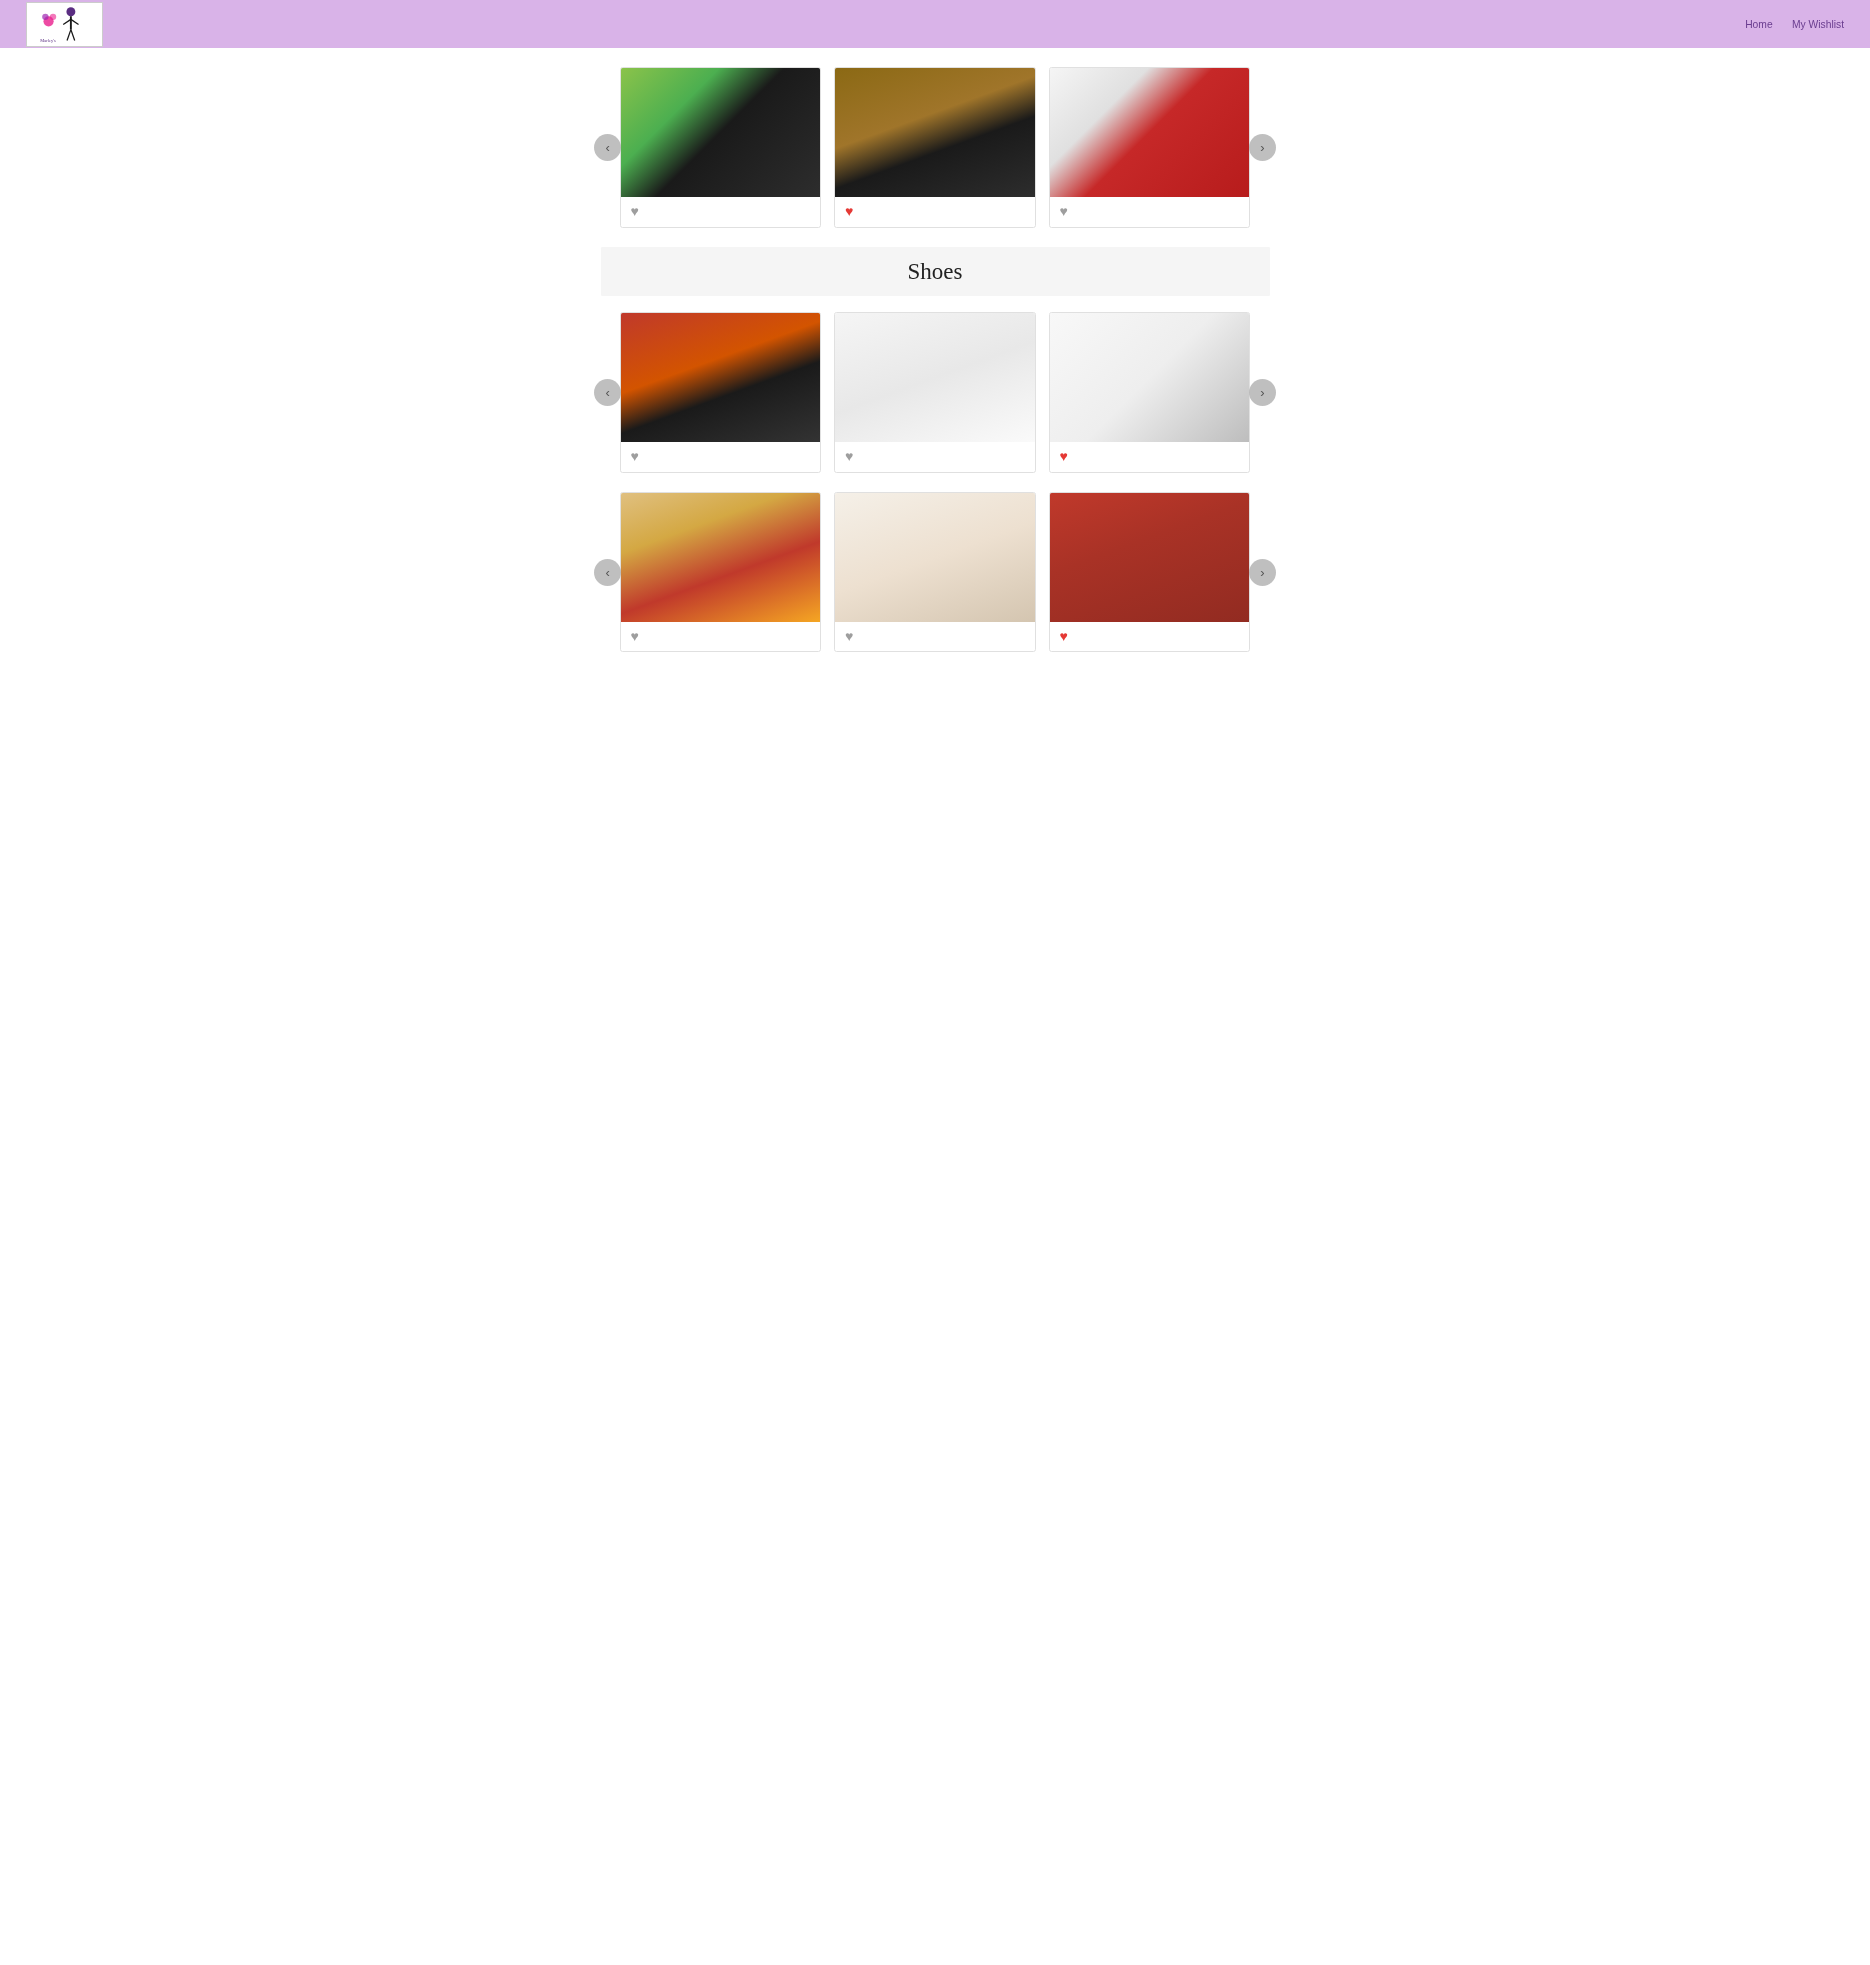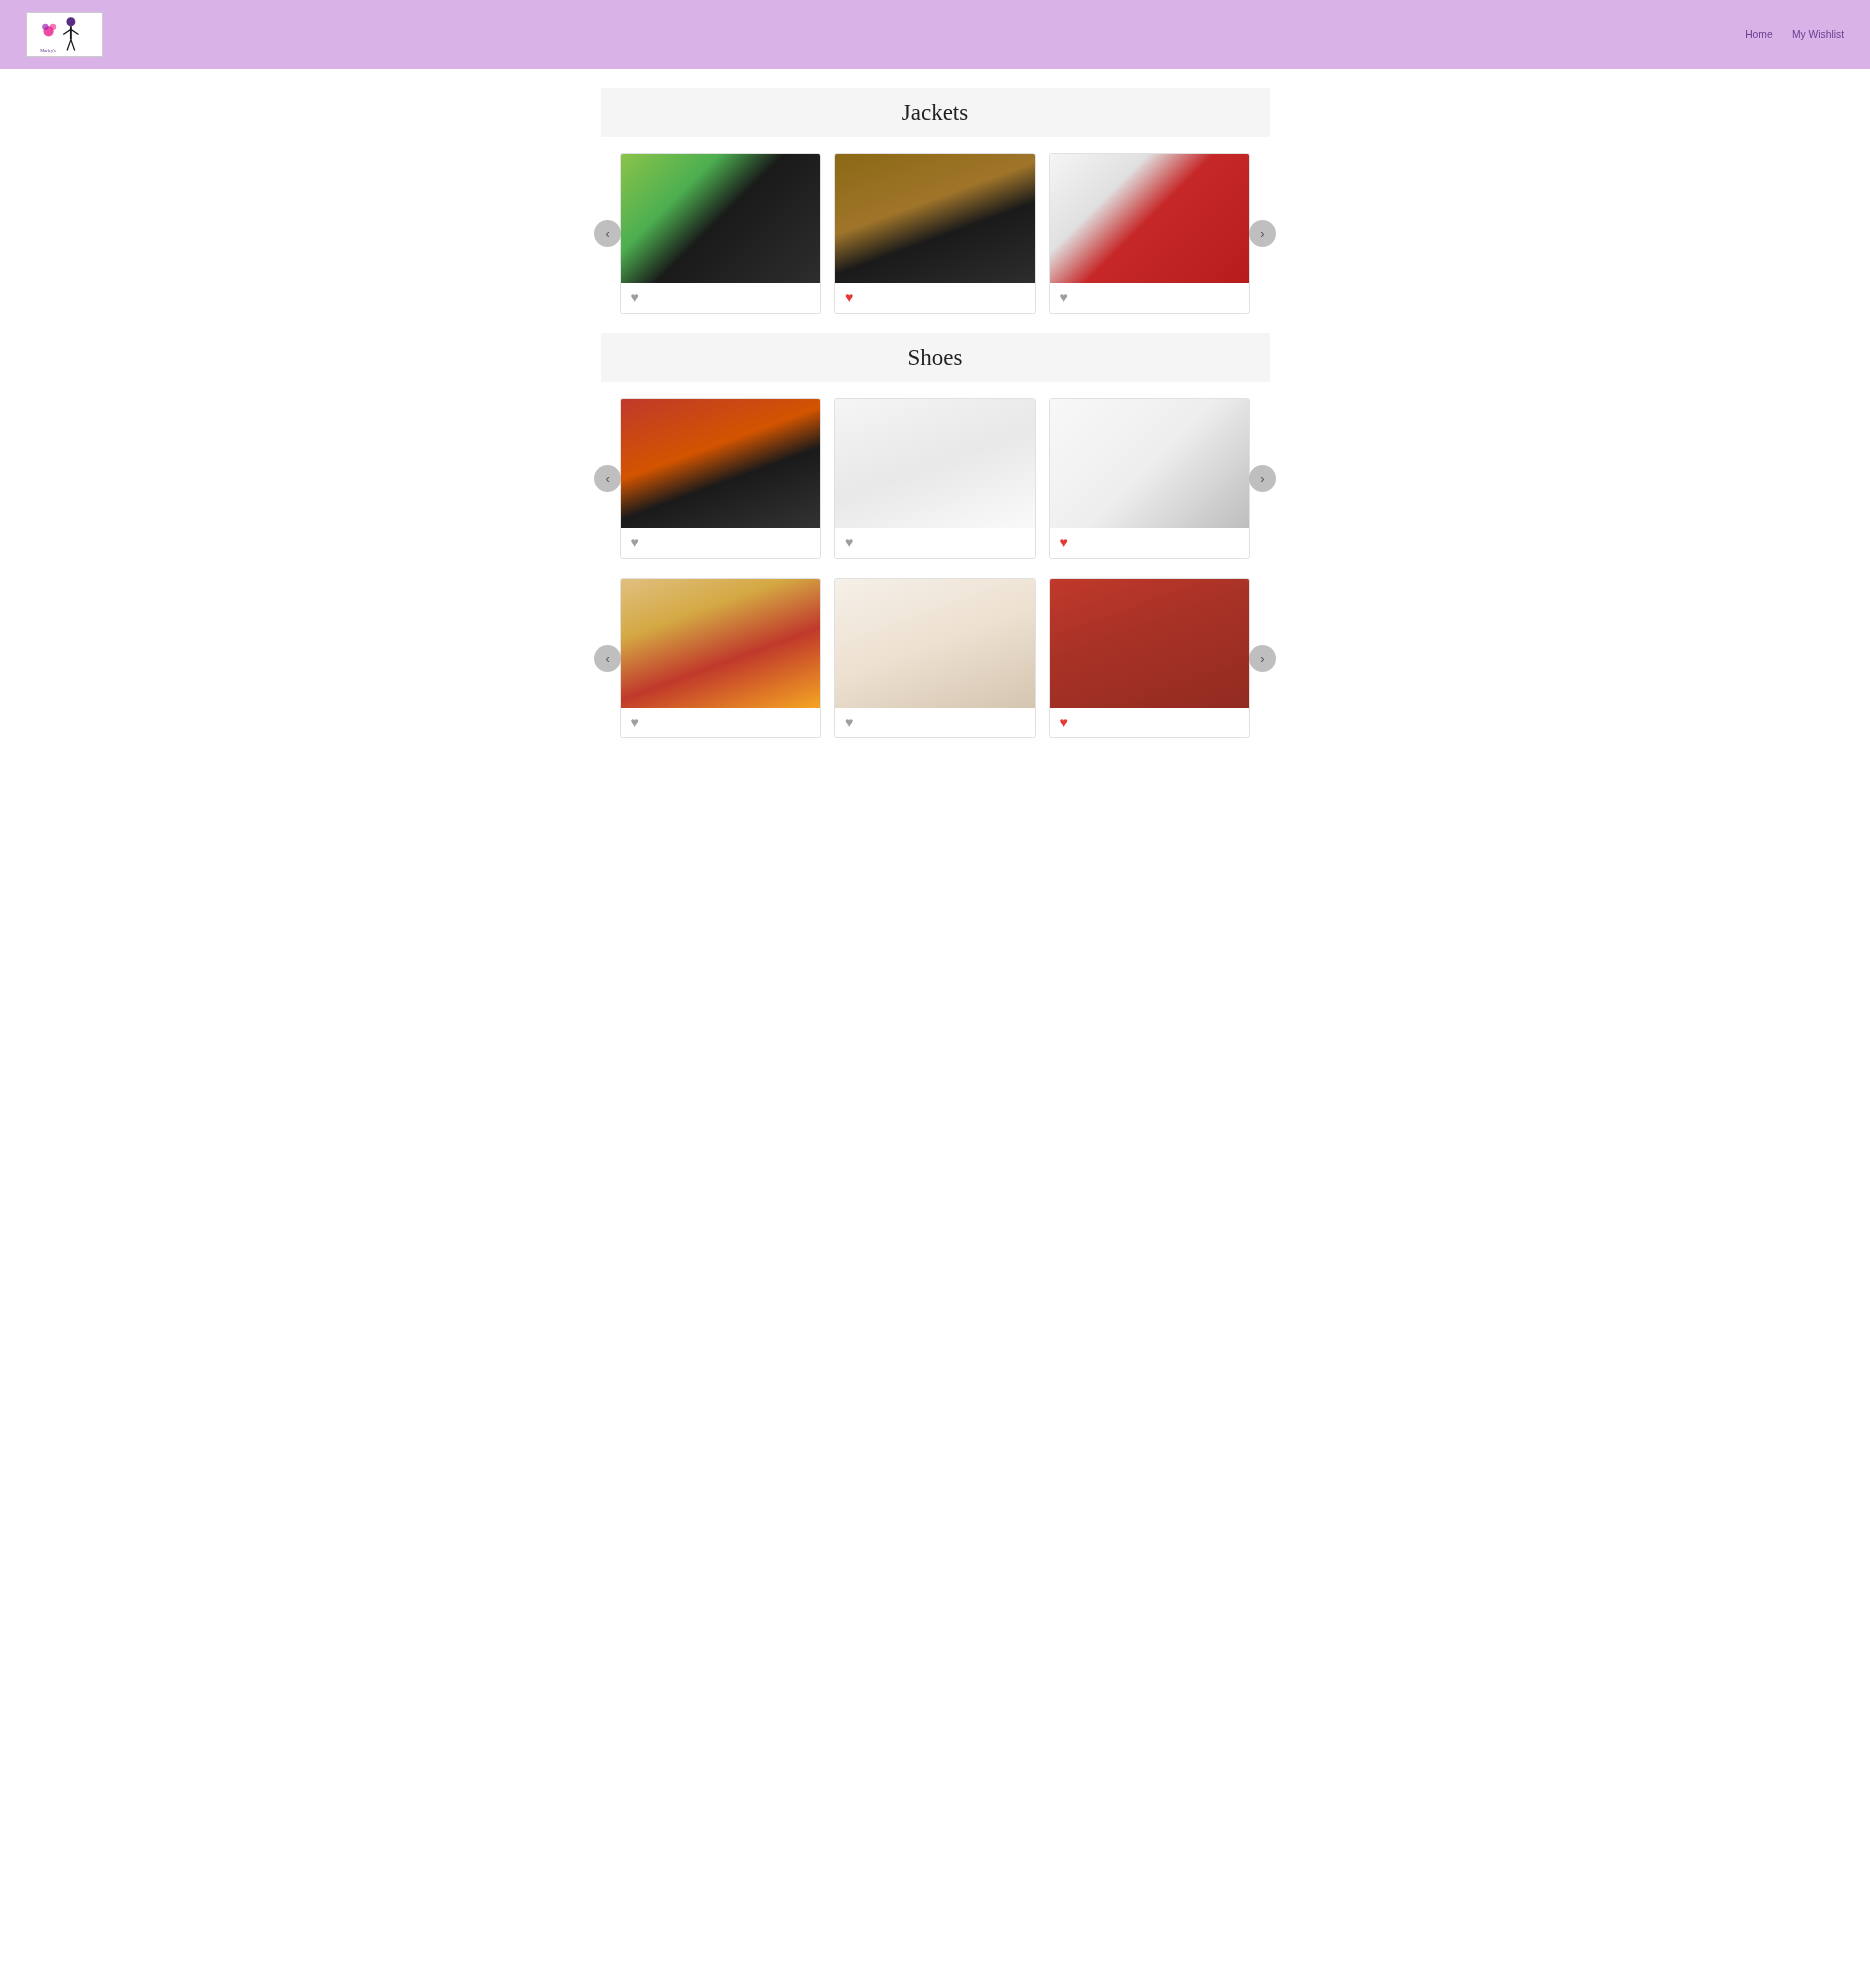--- a/index.html
+++ b/index.html
@@ -5,21 +5,21 @@
     * { box-sizing: border-box; margin: 0; padding: 0; }
     body { font-family: Georgia, serif; background: #fff; }
 
     
     .header {
       background: #d9b3e8;
       display: flex;
       align-items: center;
       justify-content: space-between;
       padding: 6.4px 26px;
-      height: 69px;
+      height: 48px;
     }
     .logo-area {
       display: flex;
       align-items: center;
     }
     .logo-box {
       width: 77px;
       height: 45px;
       background: #fff;
       display: flex;
@@ -188,23 +188,20 @@
   </div>
   <nav class="nav">
     <a href="#">Home</a>
     <a href="#">My Wishlist</a>
   </nav>
 </header>
 
 <div class="main">
 
   <section class="section">
-    <div class="section-header">
-      <h2>Jackets</h2>
-    </div>
     <div class="carousel">
       <button class="carousel-btn left">‹</button>
       <div class="carousel-items">
         <div class="product-card">
           <div class="product-image jacket1-img"></div>
           <div class="product-footer">
             <span class="heart-icon empty">♥</span>
           </div>
         </div>
         <div class="product-card">

